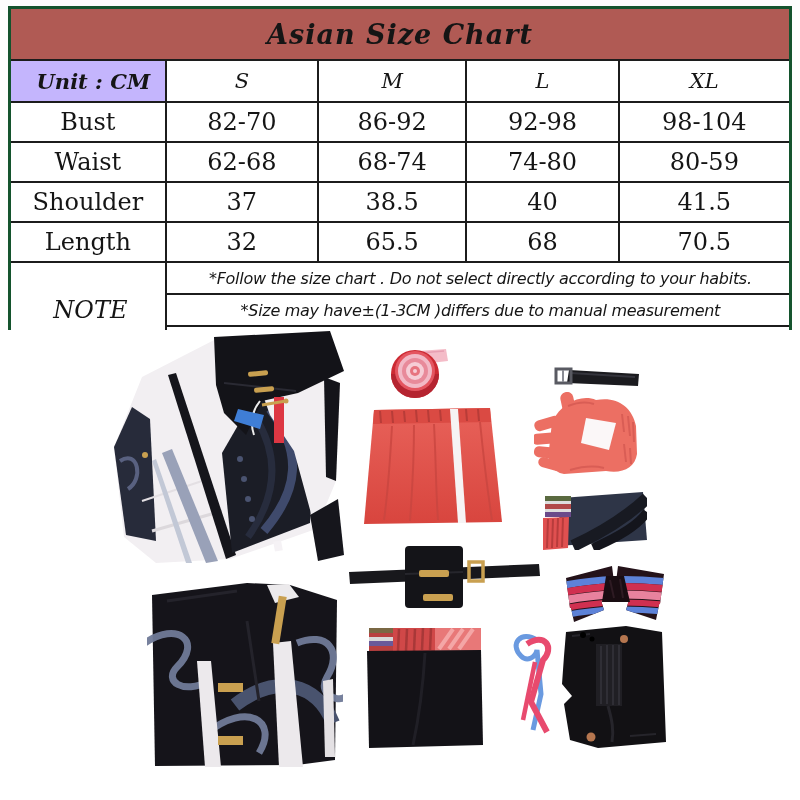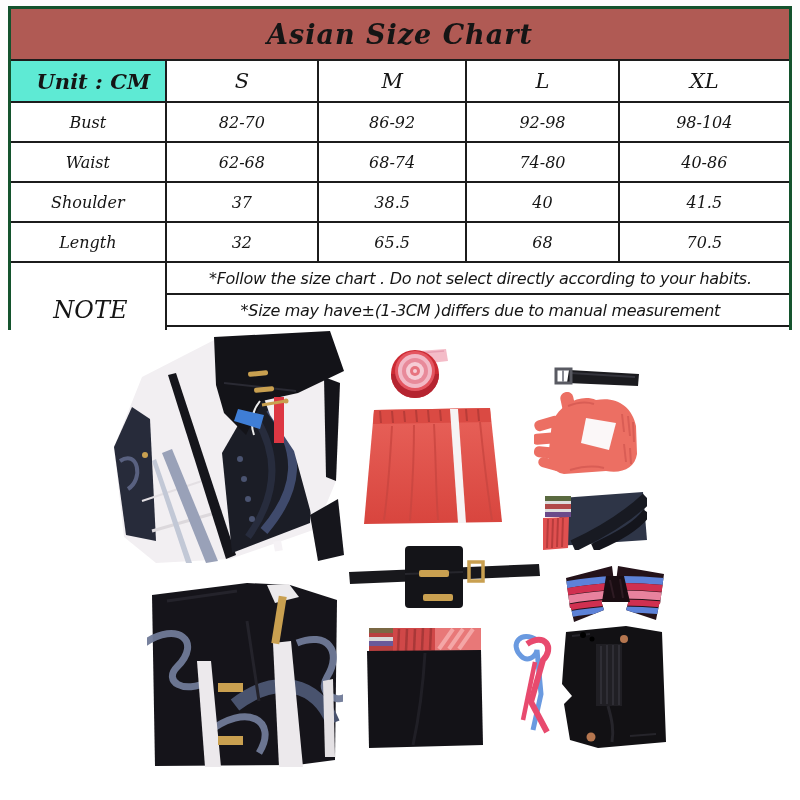--- a/index.html
+++ b/index.html
@@ -12,24 +12,24 @@
     border-collapse:collapse;table-layout:fixed;
     border:3px solid #14532d;background:#ffffff;
   }
   table.size-chart td{border:2px solid #1c1c1c;text-align:center;color:#151515;}
   td.title-cell{
     height:48px;background:#b05a54;color:#ffffff;
     font-style:italic;font-weight:bold;font-size:27px;letter-spacing:1px;
   }
   tr.head-row td{height:38px;font-style:italic;font-size:21px;}
   td.unit-cell{
-    background:#5eead4;color:#fff;font-weight:bold;
+    background:#c4b5fd;color:#fff;font-weight:bold;
     text-align:left;padding-left:12px;font-size:20px;
   }
-  tr.data-row td{height:36px;font-style:italic;font-size:16px;}
+  tr.data-row td{height:36px;font-size:24px;}
   td.label-cell{font-size:20px;}
   tr.note-row td{height:28px;}
   td.note-label{
     font-style:italic;font-weight:normal;font-size:24px;
     text-align:left;vertical-align:middle;padding-left:6px;
   }
   td.note-text{
     font-family:"DejaVu Sans",sans-serif;font-style:italic;font-size:16px;
     letter-spacing:-0.3px;text-align:left;padding-left:6px;white-space:nowrap;
     overflow:hidden;
@@ -68,21 +68,21 @@
         <td>82-70</td>
         <td>86-92</td>
         <td>92-98</td>
         <td>98-104</td>
       </tr>
       <tr class="data-row">
         <td class="label-cell">Waist</td>
         <td>62-68</td>
         <td>68-74</td>
         <td>74-80</td>
-        <td>40-86</td>
+        <td>80-59</td>
       </tr>
       <tr class="data-row">
         <td class="label-cell">Shoulder</td>
         <td>37</td>
         <td>38.5</td>
         <td>40</td>
         <td>41.5</td>
       </tr>
       <tr class="data-row">
         <td class="label-cell">Length</td>

